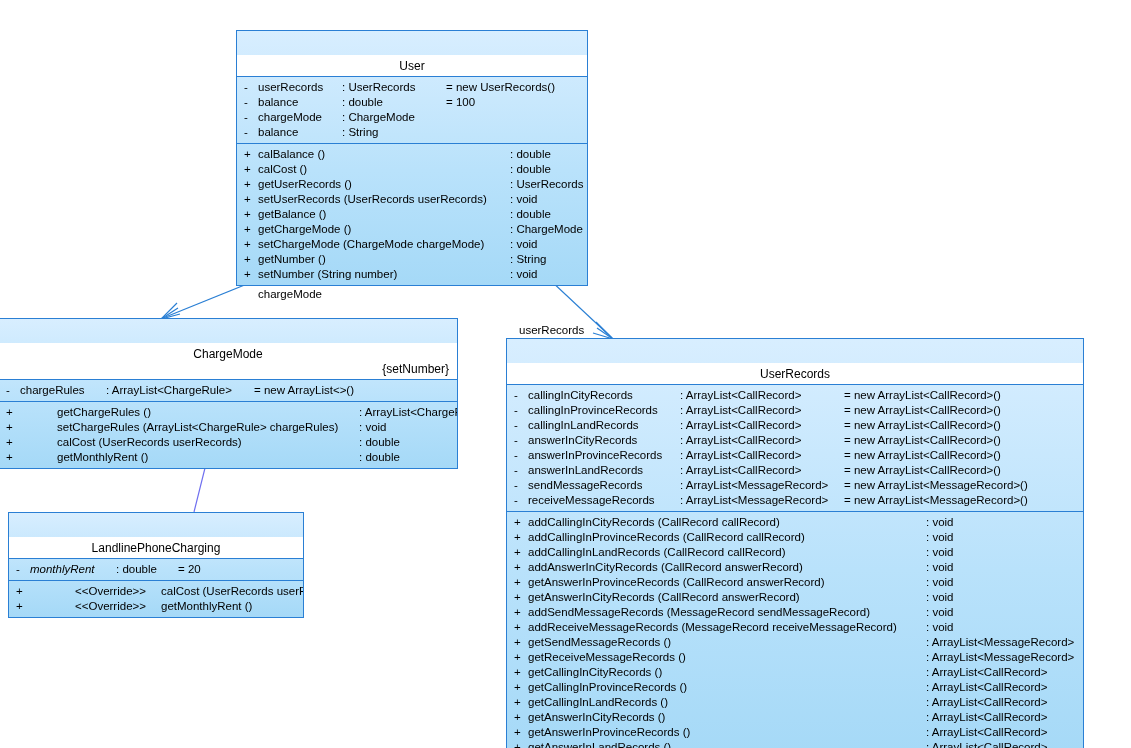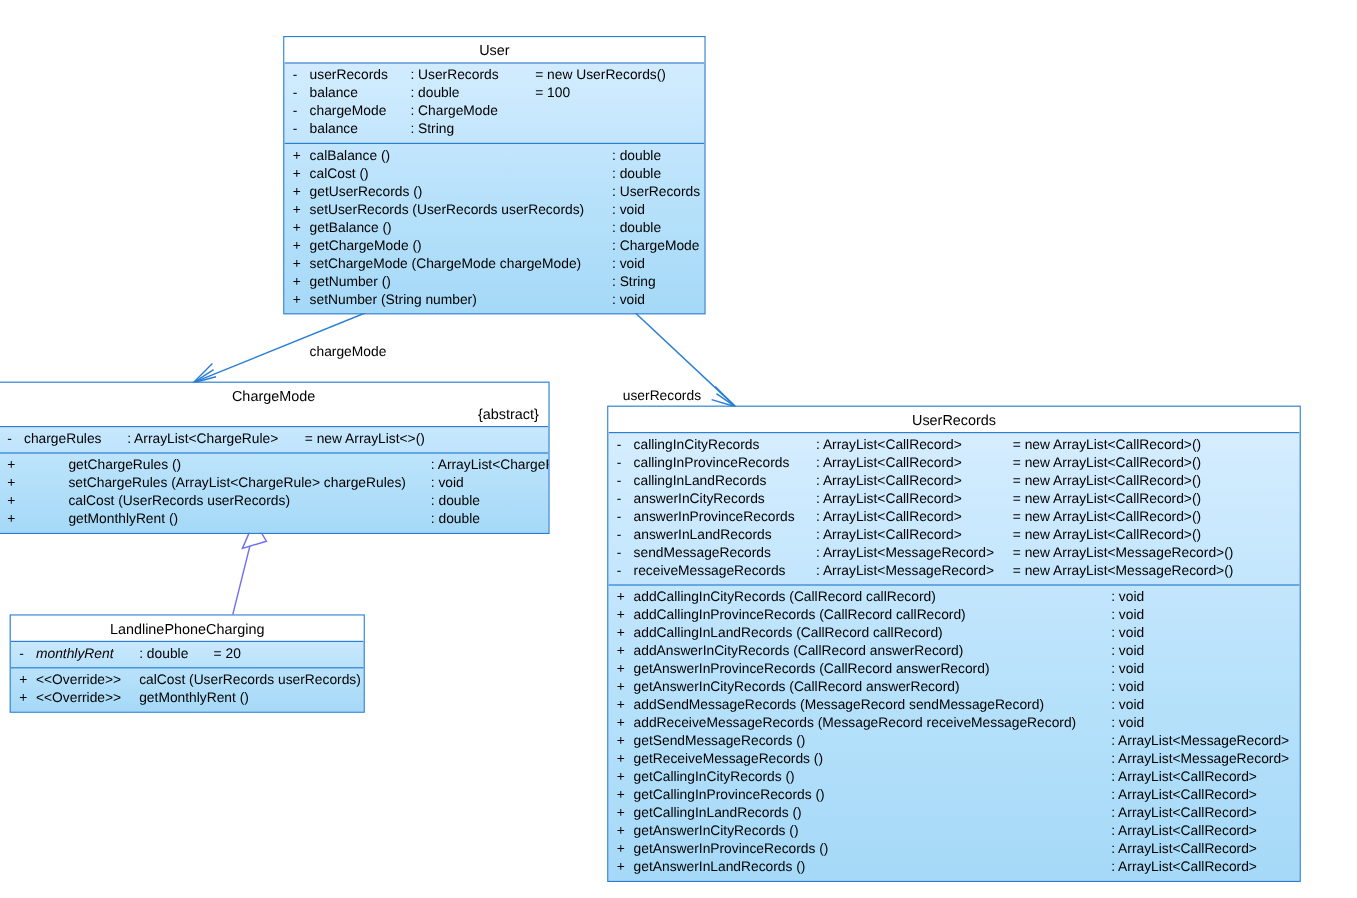--- a/index.html
+++ b/index.html
@@ -36,20 +36,21 @@
   }
   .uml-header {
     background: #ffffff;
     border-bottom: 1px solid #2a7fd4;
     text-align: center;
     font-size: 12px;
     color: #000000;
     padding: 4px 0 3px 0;
     line-height: 14px;
     position: relative;
+    margin-top: 24px;
   }
   .uml-header.with-stereo {
     text-align: center;
     padding-bottom: 2px;
   }
   .abstract-mark {
     display: block;
     text-align: right;
     font-size: 12px;
     padding-right: 8px;
@@ -73,21 +74,21 @@
   .vis {
     width: 14px;
     flex: 0 0 14px;
     text-align: left;
     padding-left: 3px;
   }
   .nm { flex: 0 0 auto; }
   .tp { flex: 0 0 auto; }
   .init { flex: 0 0 auto; }
   .ret { flex: 0 0 auto; }
-  .stereo { flex: 0 0 auto; }
+  .stereo { flex: 0 0 auto; margin-left: 45px; }
 
   
   #user-attrs .nm   { width: 84px; }
   #user-attrs .tp   { width: 104px; }
   #user-ops  .nm    { width: 252px; }
 
   
   #cm-attrs .nm     { width: 86px; }
   #cm-attrs .tp     { width: 148px; }
   #cm-ops .nm       { width: 302px; margin-left: 37px; }
@@ -205,21 +206,21 @@
           <span class="vis">+</span>
           <span class="nm">setNumber (String number)</span>
           <span class="ret">: void</span>
         </div>
       </div>
   </div>
 
   <div class="uml-class" id="box-chargemode" style="left:-2px; top:318px; width:460px;">
     <div class="uml-header with-stereo">
       <span>ChargeMode</span>
-      <span class="abstract-mark">{abstract}</span>
+      <span class="abstract-mark">{setNumber}</span>
     </div>
     <div class="uml-section" id="cm-attrs">
         <div class="uml-row">
           <span class="vis">-</span>
           <span class="nm">chargeRules</span>
           <span class="tp">: ArrayList&lt;ChargeRule&gt;</span>
           <span class="init">= new ArrayList&lt;&gt;()</span>
         </div>
       </div>
     <div class="uml-section" id="cm-ops">

